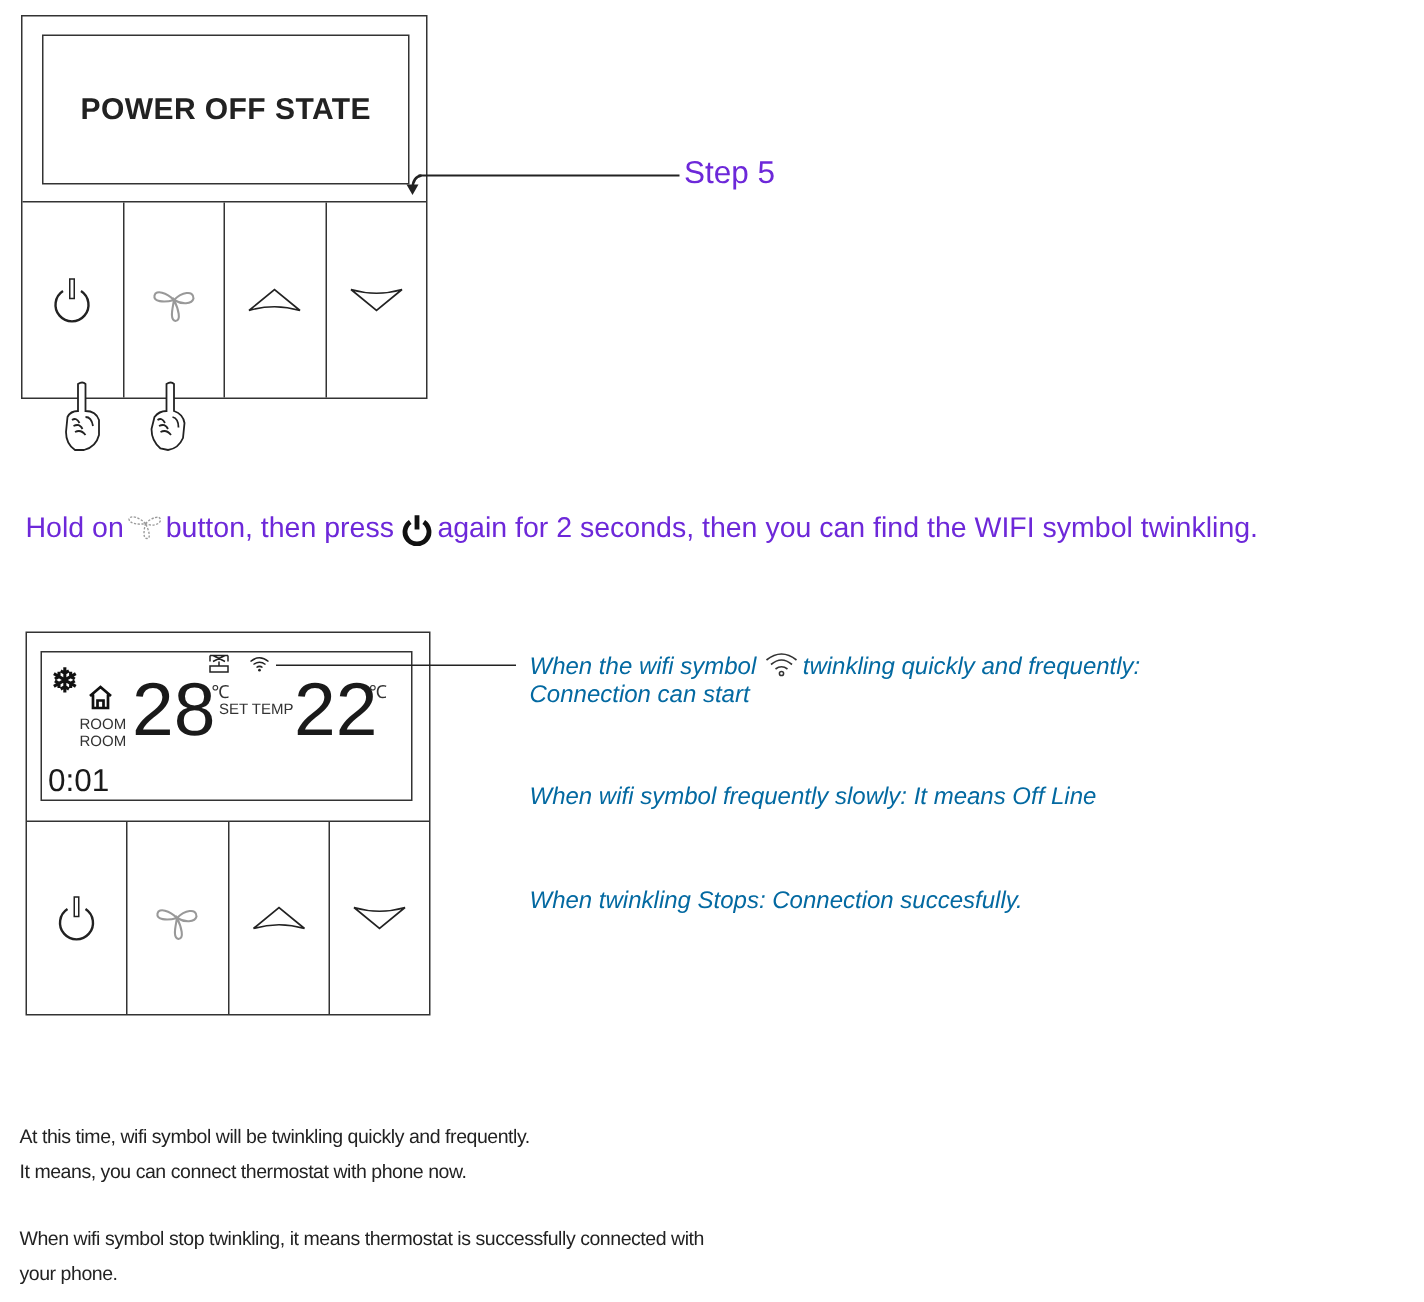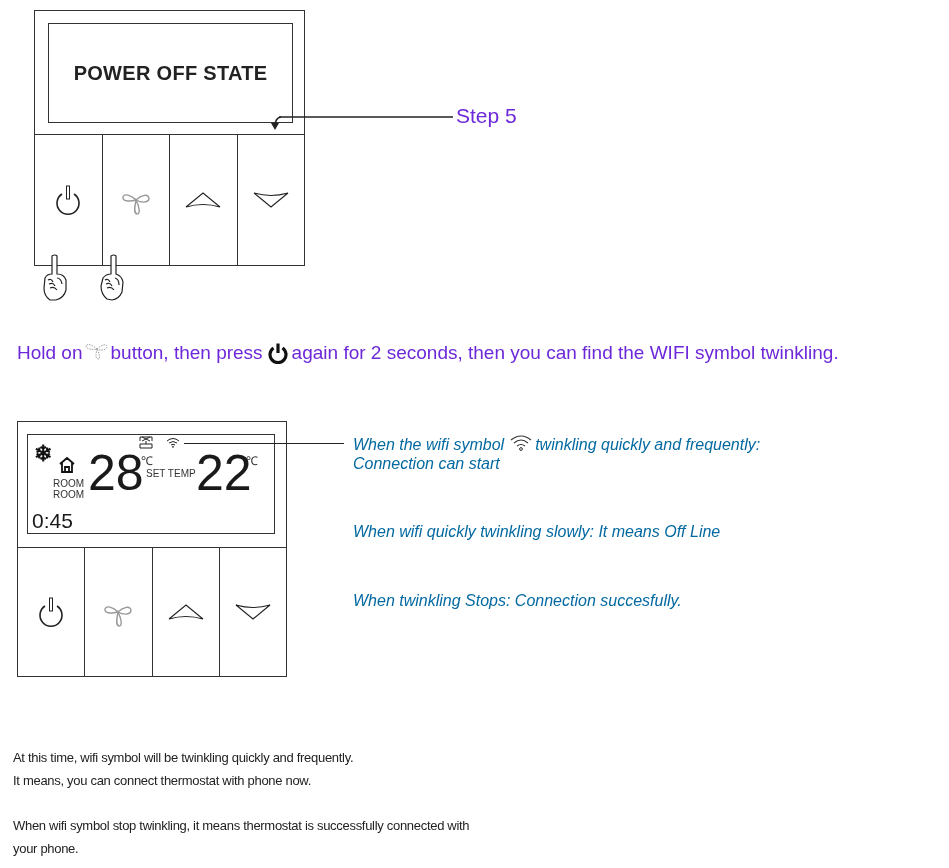--- a/index.html
+++ b/index.html
@@ -20,21 +20,21 @@
   .note { font-size: 16px; color: #0369a1; white-space: nowrap; font-style: italic; }
   .body-txt { font-size: 13px; color: #222; white-space: nowrap; letter-spacing: -0.3px; }
 
   .lcd-big { font-size: 50px; line-height: 1; color: #1a1a1a; font-family: "Liberation Sans", sans-serif; }
   .lcd-small { font-size: 10px; color: #333; line-height: 1.05; }
   .deg { font-size: 12px; color: #333; font-family: "Liberation Serif", serif; }
 </style>
 </head>
 <body>
 
-<div class="panel" style="left:14px; top:10px; width:271px; height:256px;margin-left:20px;">
+<div class="panel" style="left:14px; top:10px; width:271px; height:256px;">
   <div class="screen" style="left:13px; top:12px; width:245px; height:100px; display:flex; align-items:center; justify-content:center;">
     <span class="poweroff">POWER OFF STATE</span>
   </div>
   <div class="btn-row" style="height:130px;">
     <div class="btn">
       <svg width="30" height="34" viewBox="0 0 30 34">
         <path d="M9 11 A11 11 0 1 0 21 11" fill="none" stroke="#222" stroke-width="1.6"></path>
         <rect x="13.5" y="3" width="3" height="13" fill="none" stroke="#222" stroke-width="1"></rect>
       </svg>
     </div>
@@ -126,21 +126,21 @@
     </div>
 
     <span class="abs lcd-big" style="left:60px; top:13px;">28</span>
     <span class="abs deg" style="left:113px; top:17px;">℃</span>
 
     <span class="abs lcd-small" style="left:118px; top:34px; font-size:10px;">SET TEMP</span>
 
     <span class="abs lcd-big" style="left:168px; top:13px;">22</span>
     <span class="abs deg" style="left:218px; top:17px;">℃</span>
 
-    <span class="abs" style="left:4px; top:74px; font-size:21px; color:#1a1a1a;">0:45</span>
+    <span class="abs" style="left:4px; top:74px; font-size:21px; color:#1a1a1a;">0:01</span>
   </div>
 
   <div class="btn-row" style="height:128px;">
     <div class="btn">
       <svg width="30" height="34" viewBox="0 0 30 34">
         <path d="M9 11 A11 11 0 1 0 21 11" fill="none" stroke="#222" stroke-width="1.6"></path>
         <rect x="13.5" y="3" width="3" height="13" fill="none" stroke="#222" stroke-width="1"></rect>
       </svg>
     </div>
     <div class="btn">
@@ -176,21 +176,21 @@
         <path d="M4 9 Q11 3 18 9"></path>
         <path d="M7 12 Q11 9 15 12"></path>
       </g>
       <circle cx="11" cy="15" r="1.4" fill="none" stroke="#333" stroke-width="1"></circle>
     </svg>
     <span>twinkling quickly and frequently:</span>
   </div>
   <div>Connection can start</div>
 </div>
 
-<span class="abs note" style="left:353px; top:523px;">When wifi quickly twinkling slowly: It means Off Line</span>
+<span class="abs note" style="left:353px; top:523px;">When wifi symbol frequently slowly: It means Off Line</span>
 
 <span class="abs note" style="left:353px; top:592px;">When twinkling Stops:  Connection succesfully.</span>
 
 <div class="abs body-txt" style="left:13px; top:746px; line-height:23px;">
   <div>At this time, wifi symbol will be twinkling quickly and frequently.</div>
   <div>It means, you can connect thermostat with phone now.</div>
 </div>
 <div class="abs body-txt" style="left:13px; top:814px; line-height:23px;">
   <div>When wifi symbol stop twinkling, it means thermostat is successfully connected with</div>
   <div>your phone.</div>

